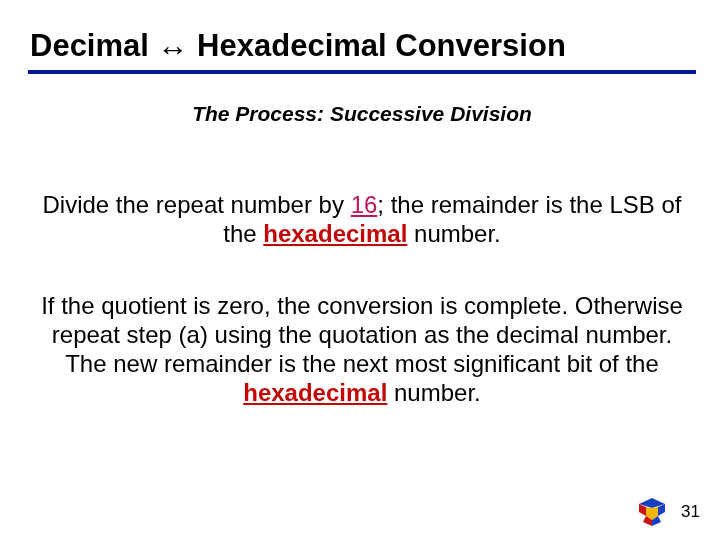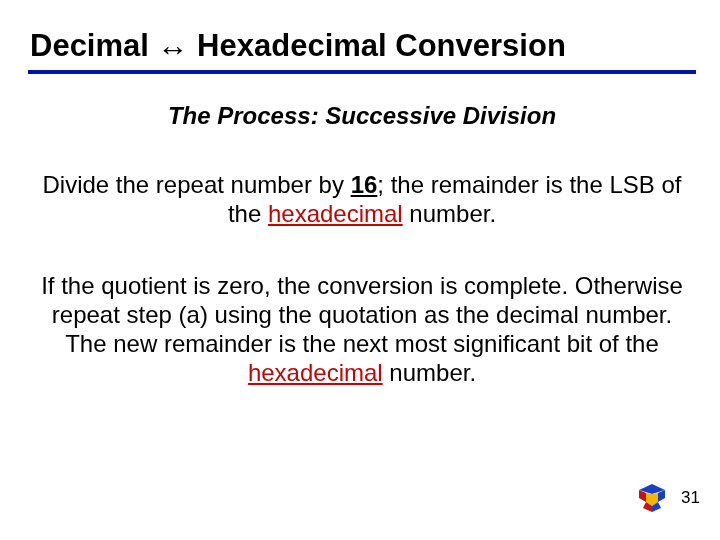--- a/index.html
+++ b/index.html
@@ -24,51 +24,51 @@
     text-align: left;
     padding: 0 2px 6px 2px;
   }
   .title-rule {
     height: 4px;
     background: #00179e;
     width: 100%;
     margin-bottom: 28px;
   }
   .subtitle {
-    font-size: 24px;
+    font-size: 21px;
     font-weight: bold;
     font-style: italic;
     text-align: center;
-    margin-bottom: 40px;
+    margin-bottom: 64px;
   }
   .para1 {
     font-size: 24px;
     text-align: center;
     line-height: 1.22;
     margin: 0 10px 42px 10px;
   }
   .para2 {
     font-size: 24px;
     text-align: center;
     line-height: 1.22;
     margin: 0 12px 8px 12px;
   }
   .accent-num {
-    color: #000000;
-    font-weight: bold;
+    color: #be185d;
+    font-weight: normal;
     text-decoration: underline;
   }
   .accent-word {
     color: #c20606;
-    font-weight: normal;
+    font-weight: bold;
     text-decoration: underline;
   }
   .footer {
     position: absolute;
-    bottom: 28px;
+    bottom: 14px;
     right: 20px;
     display: flex;
     align-items: center;
     gap: 14px;
   }
   .logo {
     width: 30px;
     height: 28px;
     position: relative;
   }

